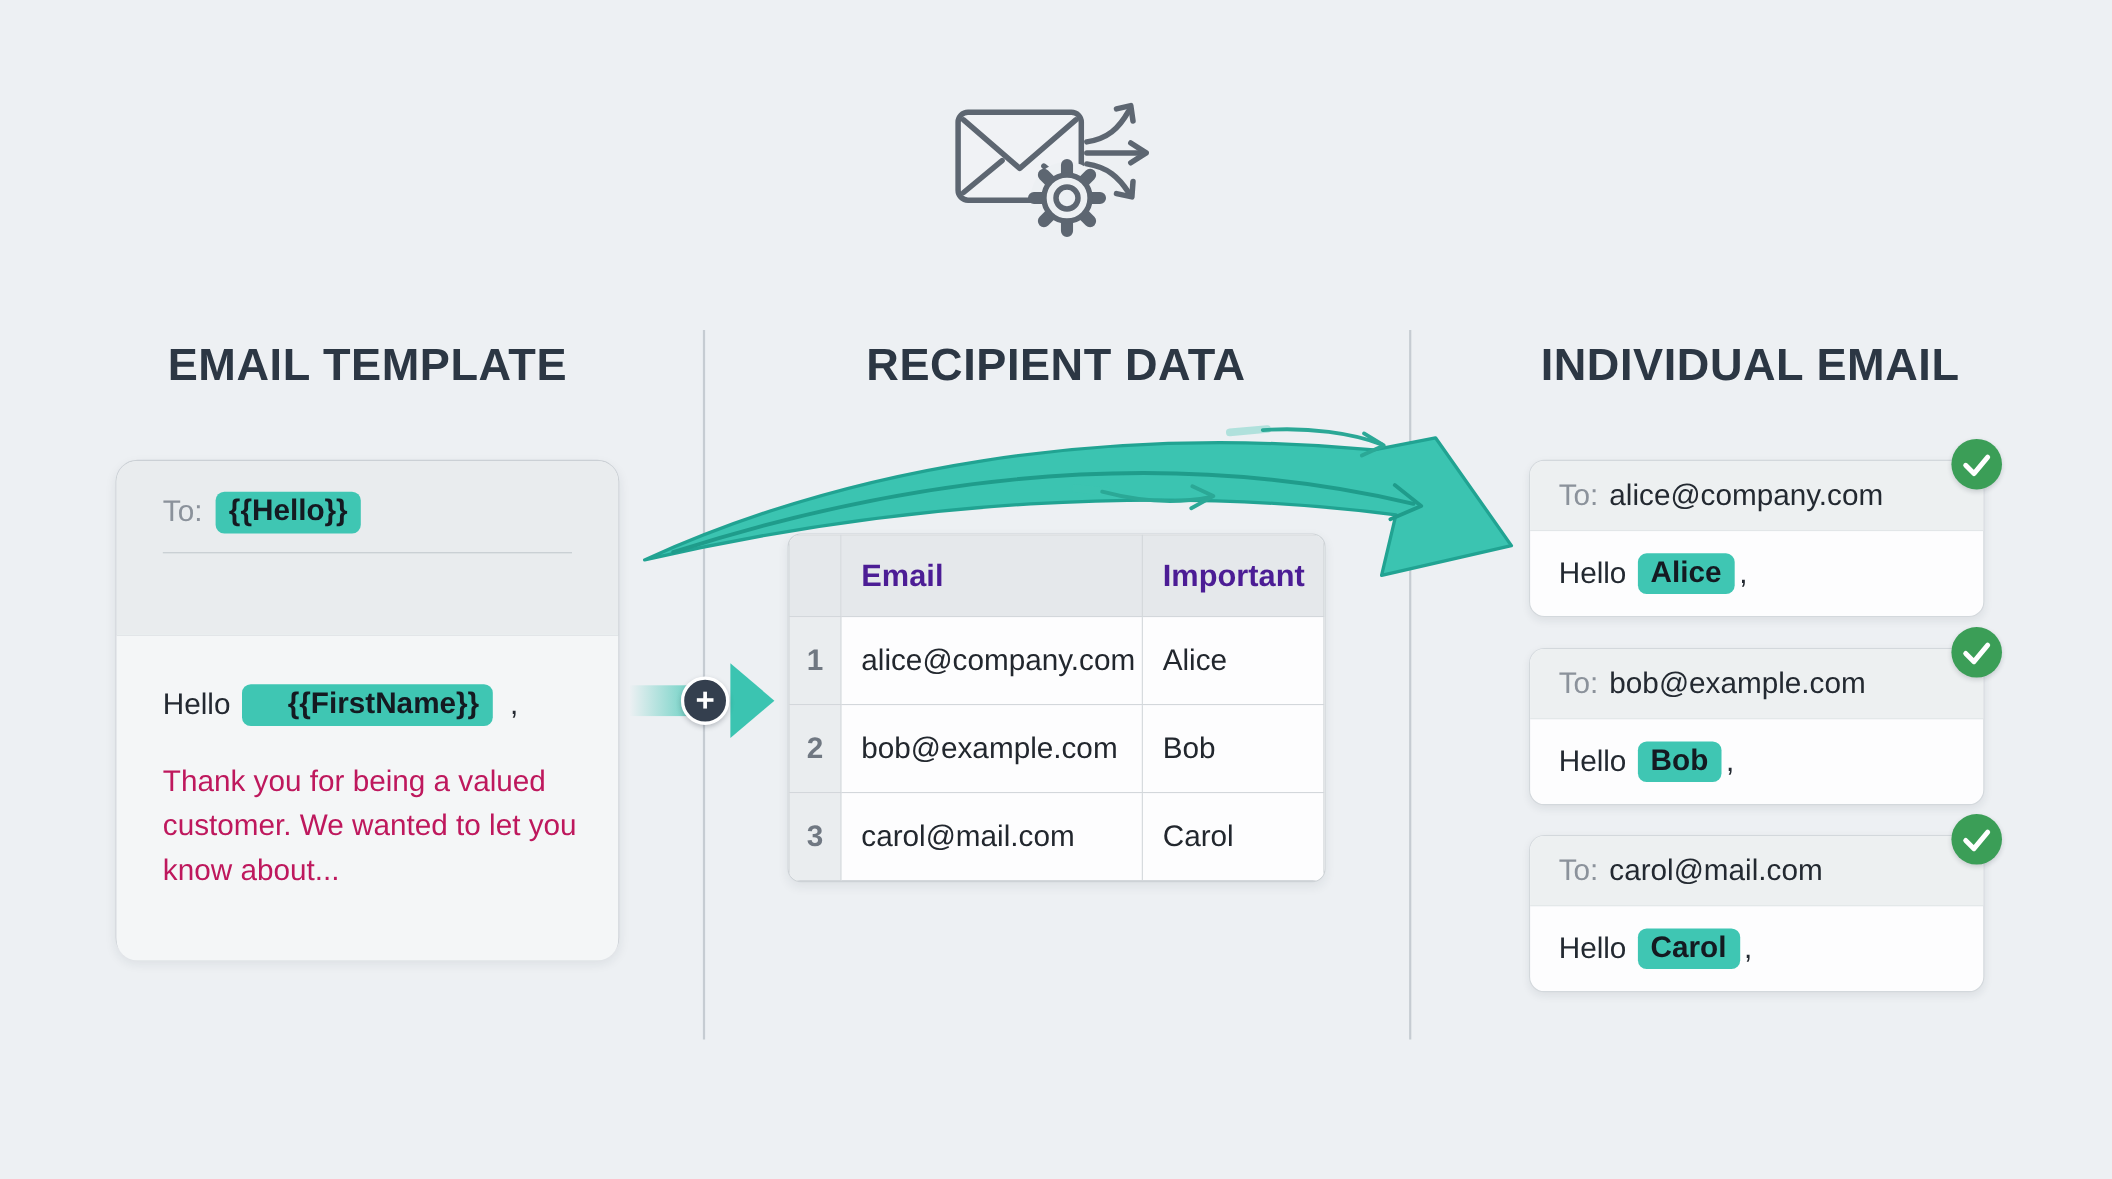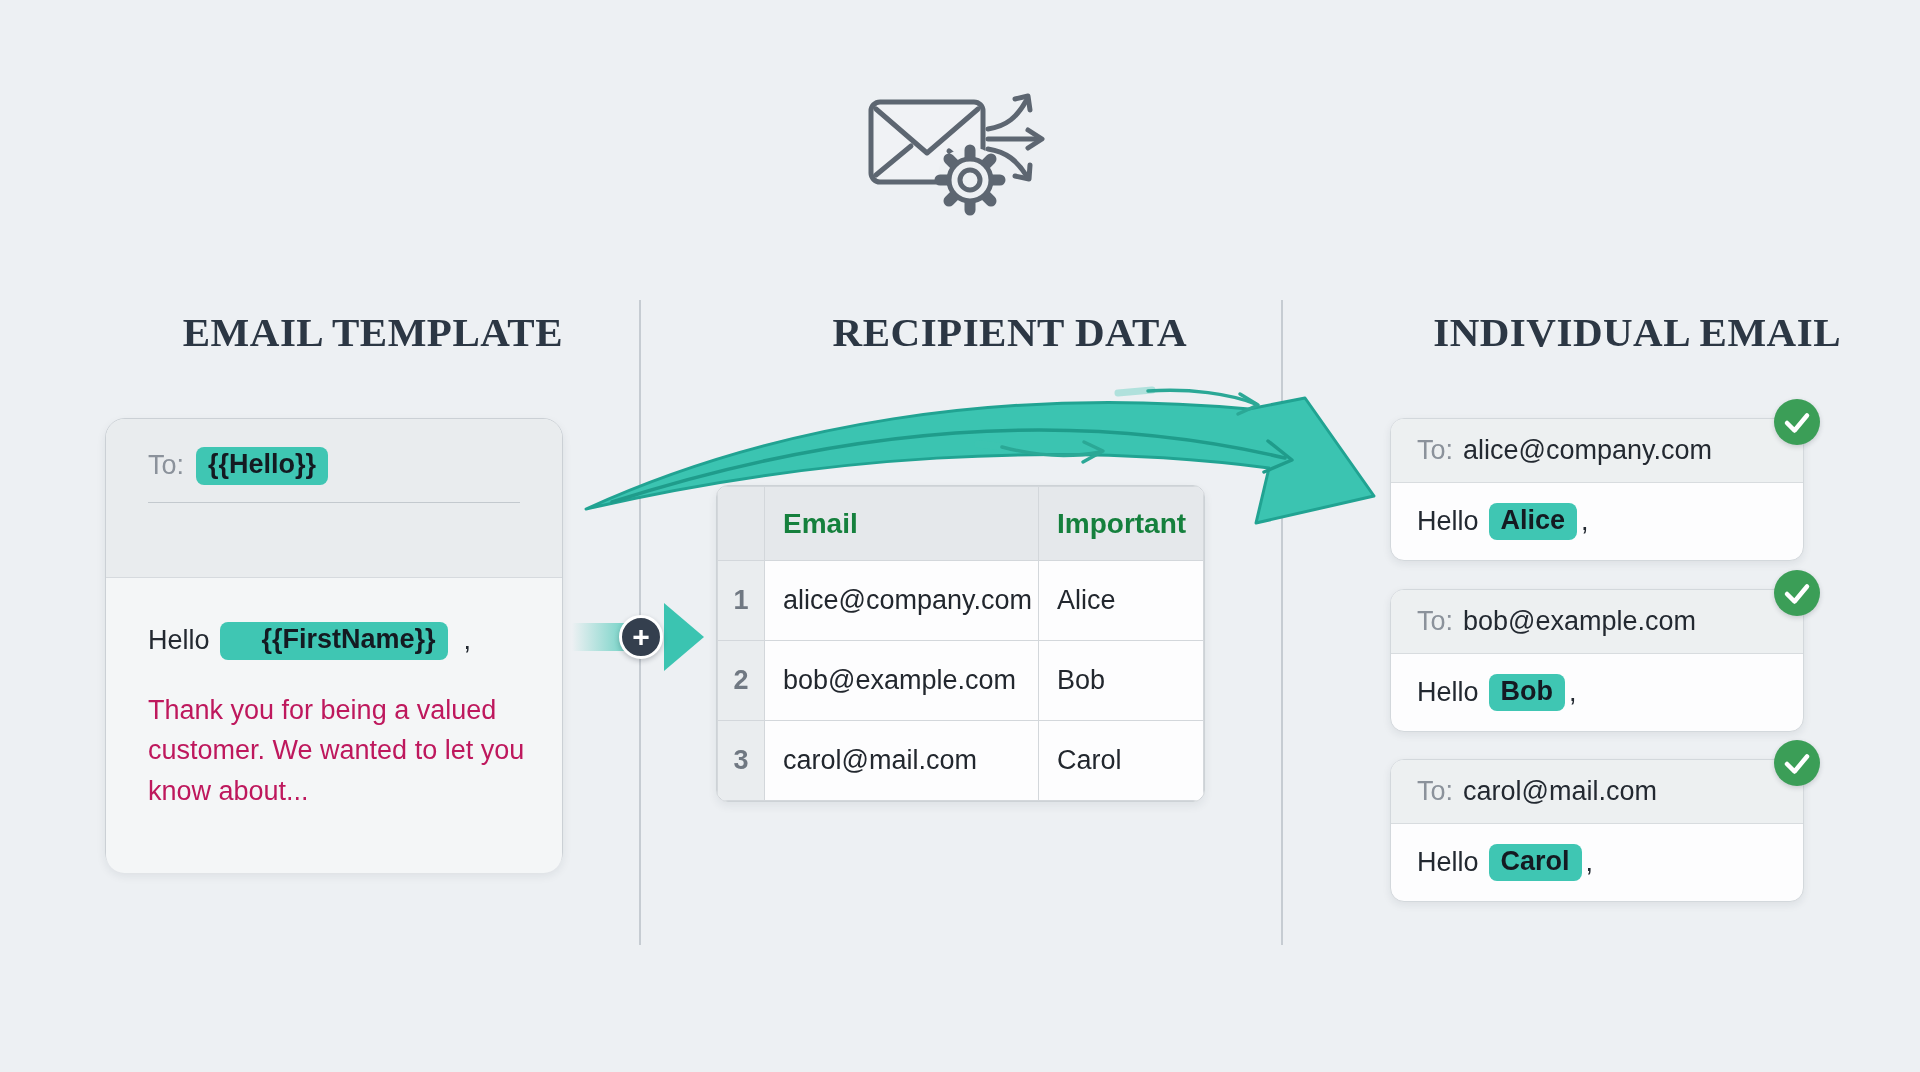--- a/index.html
+++ b/index.html
@@ -25,25 +25,24 @@
   }
 
   
   .col-heading{
     position:absolute;
     top:308px;
     font-size:41px;
     font-weight:700;
     letter-spacing:.5px;
     color:var(--heading);
-    text-align:right;
-    font-family:Liberation Serif, serif;
+    text-align:center;
   }
   #heading-template{left:105px;width:458px;}
-  #heading-recipients{left:687px;width:500px;}
+  #heading-recipients{left:710px;width:500px;}
   #heading-individual{left:1341px;width:500px;}
 
   
   .v-divider{
     position:absolute;
     top:300px;height:645px;width:2px;
     background:var(--divider);
   }
   #divider-1{left:639px;}
   #divider-2{left:1281px;}
@@ -119,21 +118,21 @@
     position:absolute;left:716px;top:485px;width:489px;
     border:1.5px solid #CDD2D6;border-radius:12px;overflow:hidden;
     box-shadow:0 4px 10px rgba(30,40,50,.07);
     z-index:2;
     background:#fff;
   }
   table{border-collapse:collapse;width:100%;}
   th,td{border:1px solid #D3D7DB;}
   th{
     background:#E5E8EB;height:74px;
-    font-size:28px;font-weight:700;color:#15803d;
+    font-size:28px;font-weight:700;color:#4c1d95;
     text-align:left;padding-left:18px;
   }
   td{
     background:#FDFDFE;height:80px;
     font-size:27px;color:#22272E;
     padding-left:18px;
   }
   th.num-col{width:47px;padding:0;}
   td.num-col{
     background:#EAEDEF;color:#707882;font-weight:700;

